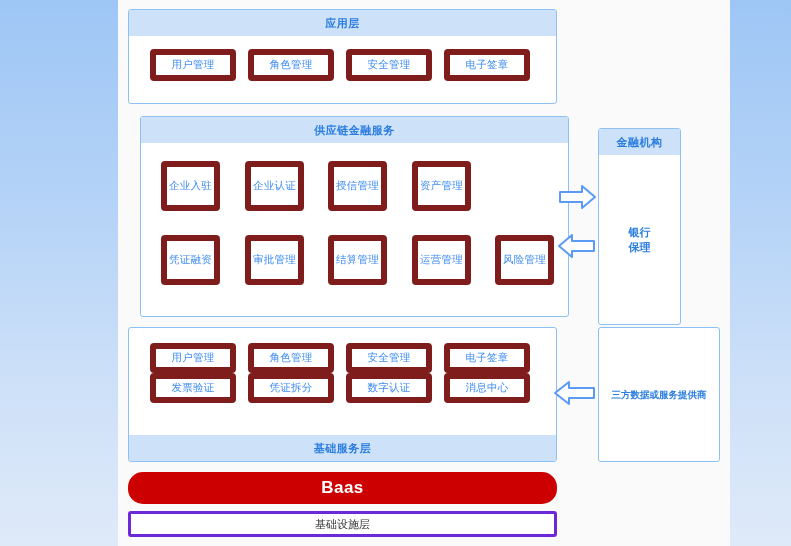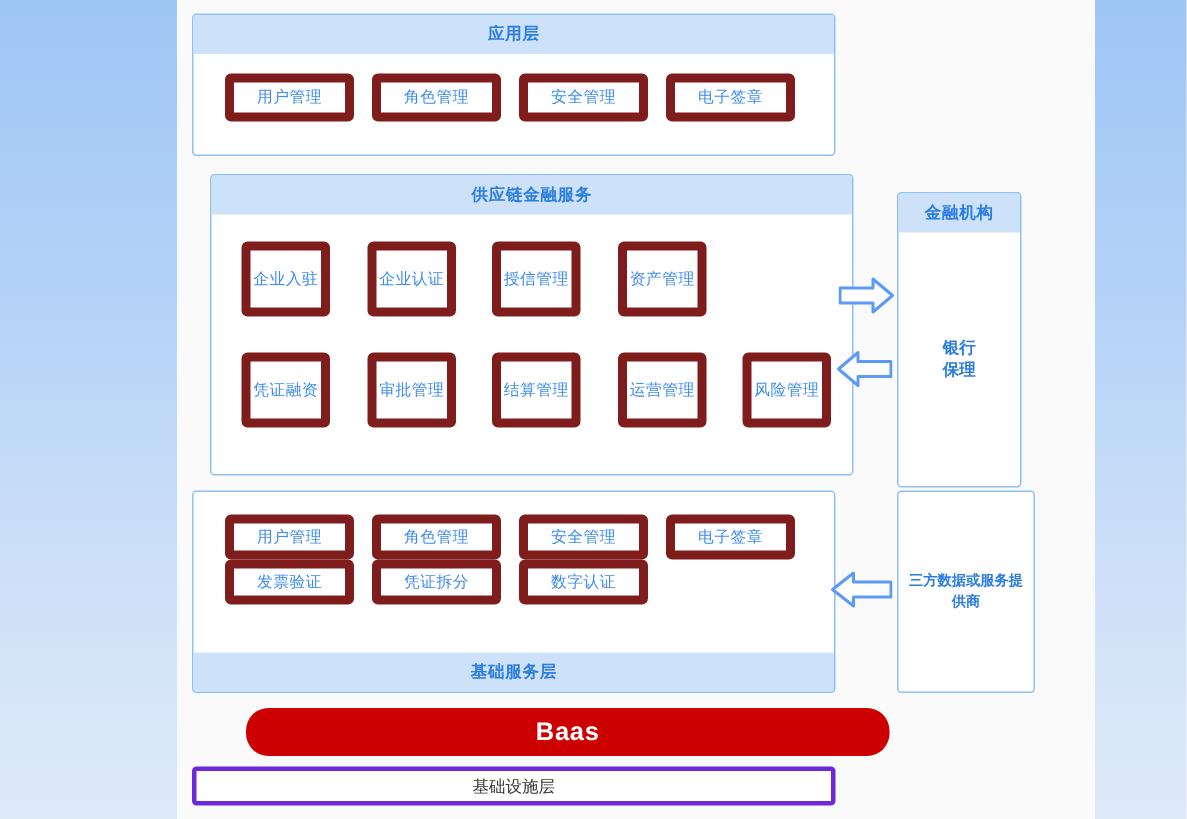--- a/index.html
+++ b/index.html
@@ -97,21 +97,20 @@
     height: 32px;
     background: #cc0000;
     border-radius: 15px;
     color: #ffffff;
     font-size: 17px;
     font-weight: bold;
     display: flex;
     align-items: center;
     justify-content: center;
     letter-spacing: .5px;
-    margin-left: 36px;
   }
 
   
   #infra-bar {
     position: absolute;
     left: 128px;
     top: 511px;
     width: 429px;
     height: 26px;
     background: #ffffff;
@@ -143,24 +142,25 @@
     font-size: 11px;
     font-weight: bold;
     text-align: right;
     line-height: 15px;
   }
 
   #panel-third {
     position: absolute;
     left: 598px;
     top: 327px;
-    width: 92px;
+    width: 122px;
     height: 135px;
     display: flex;
     align-items: center;
+    justify-content: center;
     padding: 16px 6px;
   }
   #panel-third .panel-text {
     color: #2b7de0;
     font-size: 9.5px;
     font-weight: bold;
     text-align: center;
     line-height: 14px;
   }
 
@@ -206,20 +206,21 @@
 <div class="card" id="card-base">
   <div class="card-body">
     <div class="tile r1" style="left:21px">用户管理</div>
     <div class="tile r1" style="left:119px">角色管理</div>
     <div class="tile r1" style="left:217px">安全管理</div>
     <div class="tile r1" style="left:315px">电子签章</div>
 
     <div class="tile r2" style="left:21px">发票验证</div>
     <div class="tile r2" style="left:119px">凭证拆分</div>
     <div class="tile r2" style="left:217px">数字认证</div>
+    <div class="tile r2" style="left:315px">消息中心</div>
   </div>
   <div class="band bottom">基础服务层</div>
 </div>
 
 <div id="baas-bar">Baas</div>
 
 <div id="infra-bar">基础设施层</div>
 
 <div class="card" id="panel-fin">
   <div class="band top">金融机构</div>

